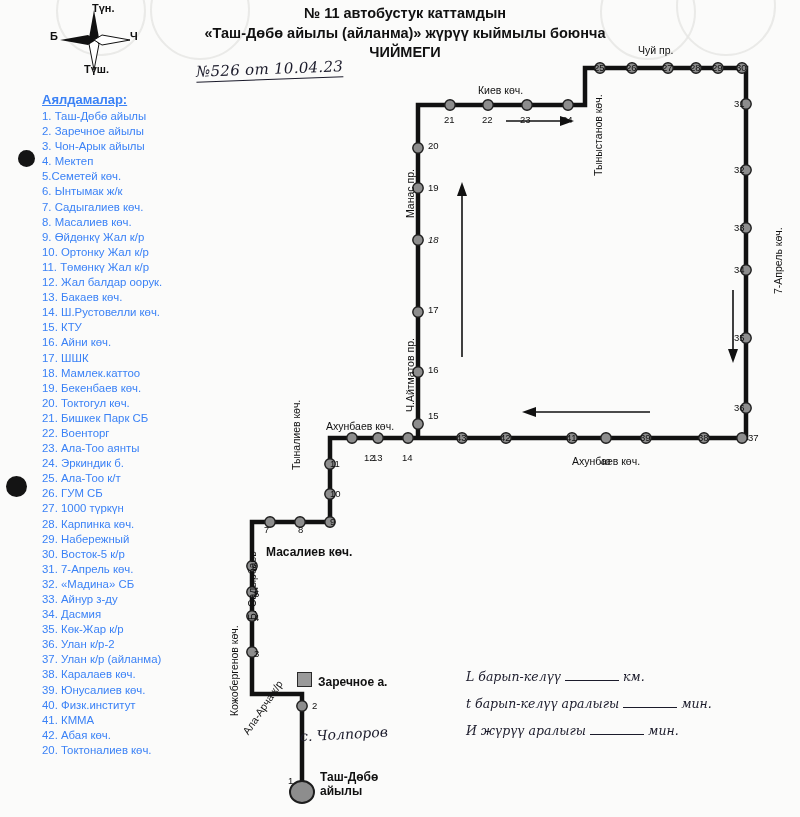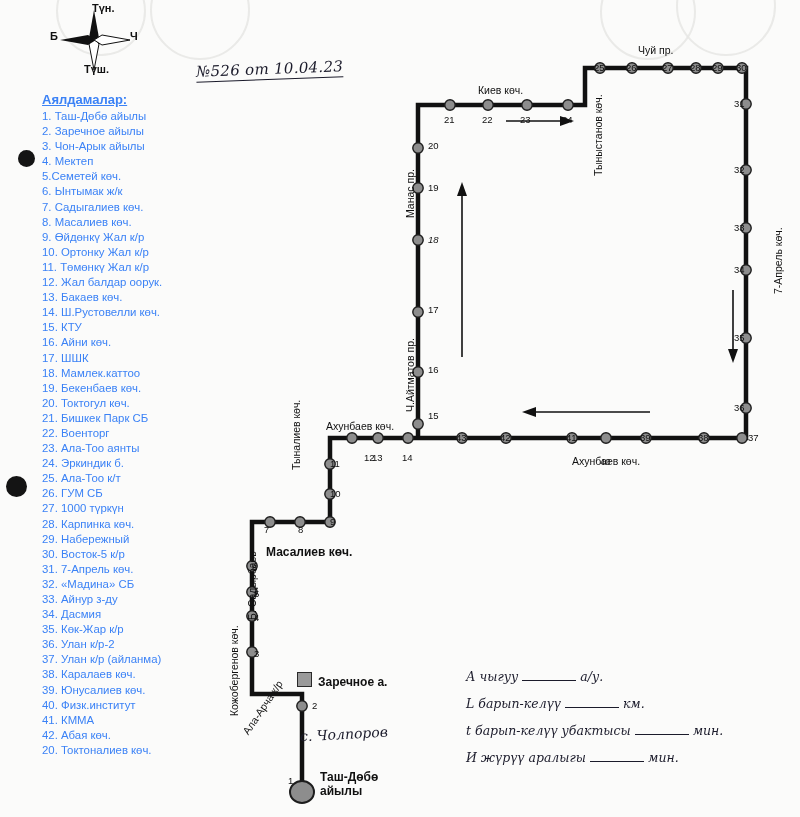--- a/index.html
+++ b/index.html
@@ -176,20 +176,25 @@
 </head>
 <body>
 
 <div id="page">
 
   <div class="watermark" style="left:56px;top:-34px;width:86px;height:86px;"></div>
   <div class="watermark" style="left:150px;top:-40px;width:96px;height:96px;"></div>
   <div class="watermark" style="left:600px;top:-36px;width:92px;height:92px;"></div>
   <div class="watermark" style="left:676px;top:-44px;width:96px;height:96px;"></div>
 
+  <div class="header">
+    <div class="l1">№ 11 автобустук каттамдын</div>
+    <div class="l2">«Таш-Дөбө айылы (айланма)» жүрүү кыймылы боюнча</div>
+    <div class="l3">ЧИЙМЕГИ</div>
+  </div>
   <div class="handwrite">
     <span class="ul">№526 от 10.04.23</span>
   </div>
 
   <div class="compass">
     <svg width="96" height="78">
       <polygon points="48,8 53,36 48,44 43,36" fill="#111"></polygon>
       <polygon points="48,68 53,42 48,36 43,42" fill="#fff" stroke="#111" stroke-width="1"></polygon>
       <polygon points="14,38 42,33 50,38 42,43" fill="#111"></polygon>
       <polygon points="84,38 56,33 48,38 56,43" fill="#fff" stroke="#111" stroke-width="1"></polygon>
@@ -395,31 +400,26 @@
   <div class="termlabel" style="left:318px;top:676px;">Заречное а.</div>
   <div class="termlabel" style="left:320px;top:771px;">
     <div>Таш-Дөбө</div>
     <div>айылы</div>
   </div>
 
   <div class="hw2">с. Чолпоров</div>
 
   <div class="formblock">
     <div class="row">
-      <span>А чыгуу</span>
-      <span class="fill"></span>
-      <span>а/у.</span>
-    </div>
-    <div class="row">
       <span>L барып-келүү</span>
       <span class="fill"></span>
       <span>км.</span>
     </div>
     <div class="row">
-      <span>t барып-келүү убактысы</span>
+      <span>t барып-келүү аралыгы</span>
       <span class="fill"></span>
       <span>мин.</span>
     </div>
     <div class="row">
       <span>И жүрүү аралыгы</span>
       <span class="fill"></span>
       <span>мин.</span>
     </div>
   </div>
 

